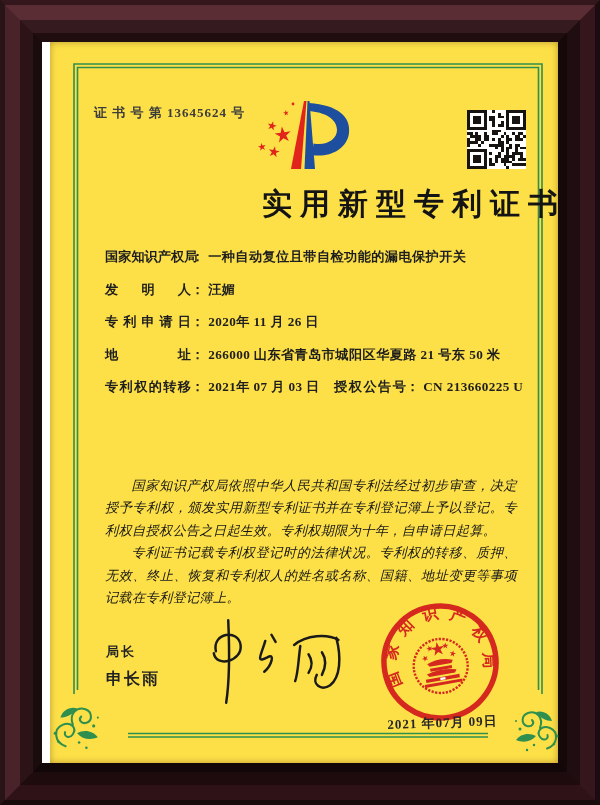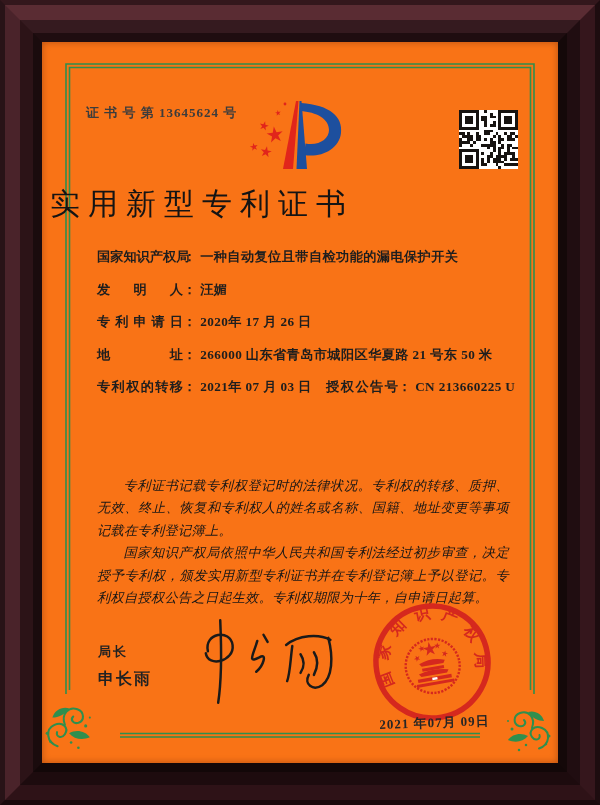--- a/index.html
+++ b/index.html
@@ -4,31 +4,31 @@
 <style>
   html,body{margin:0;padding:0;background:#fff;}
   body{width:600px;height:805px;overflow:hidden;font-family:"Liberation Serif","DejaVu Serif",serif;}
   .stage{position:relative;width:600px;height:805px;}
 
   
   .f1{position:absolute;inset:0;border:5px solid;border-color:#33171c #1d0c0f #190a0c #28131 7;border-color:#33171c #1d0c0f #190a0c #281317;}
   .f2{position:absolute;inset:0;border:15px solid;border-color:#5a2c33 #35161c #2e1217 #4a232a;}
   .f3{position:absolute;inset:0;border:13px solid;border-color:#351a1f #200d11 #1d0b0e #2c1317;}
   .f4{position:absolute;inset:0;border:9px solid;border-color:#1f0d10 #140809 #120708 #1a0b0d;}
-  .paper{position:absolute;inset:0;background:#f97316;box-shadow:inset 0 0 7px rgba(50,15,15,.35);}
+  .paper{position:absolute;inset:0;background:#fde047;box-shadow:inset 0 0 7px rgba(50,15,15,.35);margin-left:8px;}
 
   
   .border-svg{position:absolute;left:0;top:0;width:516px;height:721px;}
 
   
   .cert-no{position:absolute;left:44px;top:62px;font-size:13px;letter-spacing:1px;color:#3c3c3c;font-weight:600;}
   .logo{position:absolute;left:198px;top:54px;width:120px;height:84px;}
   .qr{position:absolute;left:417px;top:68px;width:59px;height:59px;shape-rendering:crispEdges;}
-  .title{position:absolute;left:0;top:142px;width:516px;margin:0;text-align:left;
-         font-size:30px;font-weight:400;color:#141414;letter-spacing:8px;text-indent:8px;}
+  .title{position:absolute;left:0;top:142px;width:516px;margin:0;text-align:right;
+         font-size:30px;font-weight:700;color:#141414;letter-spacing:8px;text-indent:8px;}
 
   
   .fields{position:absolute;left:55px;top:206px;width:425px;font-size:13.2px;color:#1e1e1e;font-weight:600;}
   .frow{position:relative;height:20px;margin-bottom:12.6px;white-space:nowrap;}
   .flbl{display:inline-block;width:86px;text-align:justify;text-align-last:justify;vertical-align:top;}
   .fcolon{display:inline-block;margin-right:4px;}
   .fval{letter-spacing:.4px;text-align:center;}
   .pair2{position:absolute;left:229px;top:0;}
   .pair2 .flbl{width:72px;}
 
@@ -232,36 +232,36 @@
       <h1 class="title">实用新型专利证书</h1>
 
       <div class="fields">
         <div class="frow">
           <span class="flbl">国家知识产权局</span><span class="fcolon">：</span><span class="fval">一种自动复位且带自检功能的漏电保护开关</span>
         </div>
         <div class="frow">
           <span class="flbl">发明人</span><span class="fcolon">：</span><span class="fval">汪媚</span>
         </div>
         <div class="frow">
-          <span class="flbl">专利申请日</span><span class="fcolon">：</span><span class="fval">2020年 17 月 26 日</span>
+          <span class="flbl">专利申请日</span><span class="fcolon">：</span><span class="fval">2020年 11 月 26 日</span>
         </div>
         <div class="frow">
           <span class="flbl">地址</span><span class="fcolon">：</span><span class="fval">266000 山东省青岛市城阳区华夏路 21 号东 50 米</span>
         </div>
         <div class="frow">
           <span class="flbl">专利权的转移</span><span class="fcolon">：</span><span class="fval">2021年 07 月 03 日</span>
           <span class="pair2">
             <span class="flbl">授权公告号</span><span class="fcolon">：</span><span class="fval">CN 213660225 U</span>
           </span>
         </div>
       </div>
 
       <div class="paras">
+        <p>国家知识产权局依照中华人民共和国专利法经过初步审查，决定授予专利权，颁发实用新型专利证书并在专利登记簿上予以登记。专利权自授权公告之日起生效。专利权期限为十年，自申请日起算。</p>
         <p>专利证书记载专利权登记时的法律状况。专利权的转移、质押、无效、终止、恢复和专利权人的姓名或名称、国籍、地址变更等事项记载在专利登记簿上。</p>
-        <p>国家知识产权局依照中华人民共和国专利法经过初步审查，决定授予专利权，颁发实用新型专利证书并在专利登记簿上予以登记。专利权自授权公告之日起生效。专利权期限为十年，自申请日起算。</p>
       </div>
 
       <div class="signer-title">局长</div>
       <div class="signer-name">申长雨</div>
 
       <svg class="signature" viewBox="0 0 170 95">
         <g fill="none" stroke="#1a1a1a" stroke-width="2.4" stroke-linecap="round">
           <path d="M30,38 C26,20 52,16 54,32 C56,48 30,54 28,40"></path>
           <path d="M42,8 C43,30 44,62 40,88"></path>
           <path d="M78,28 C74,42 68,50 80,44 C88,39 84,52 77,58"></path>

